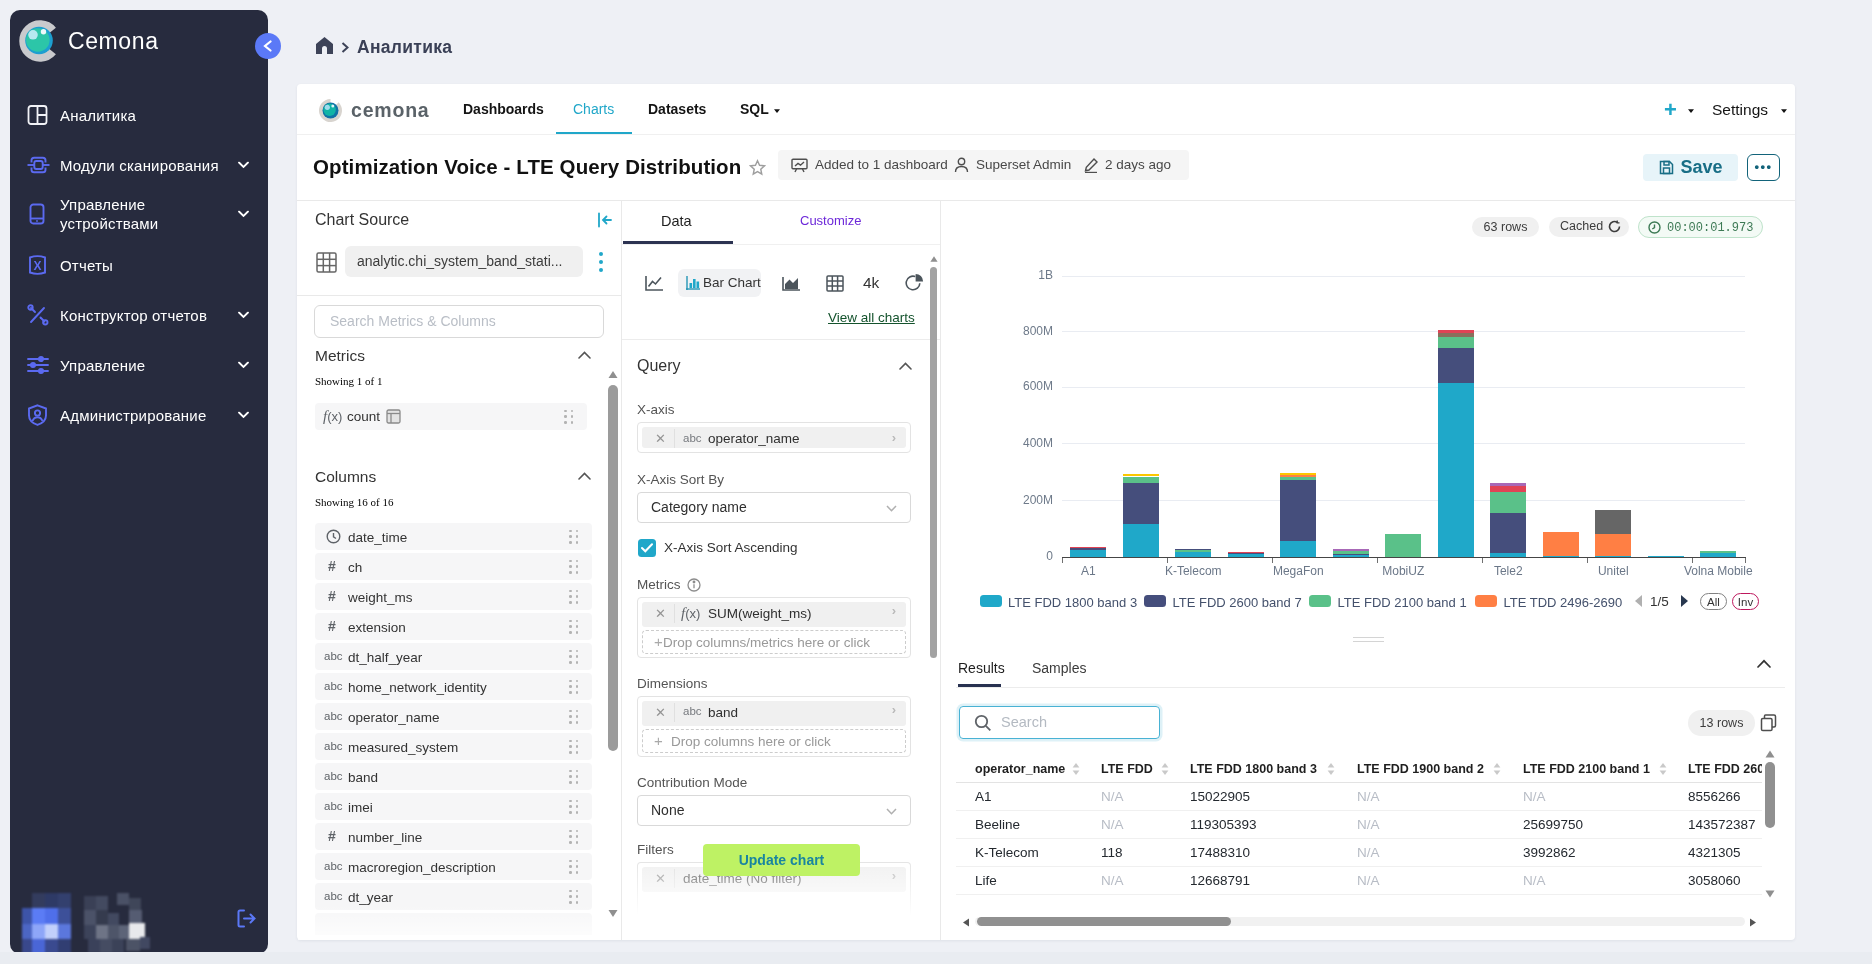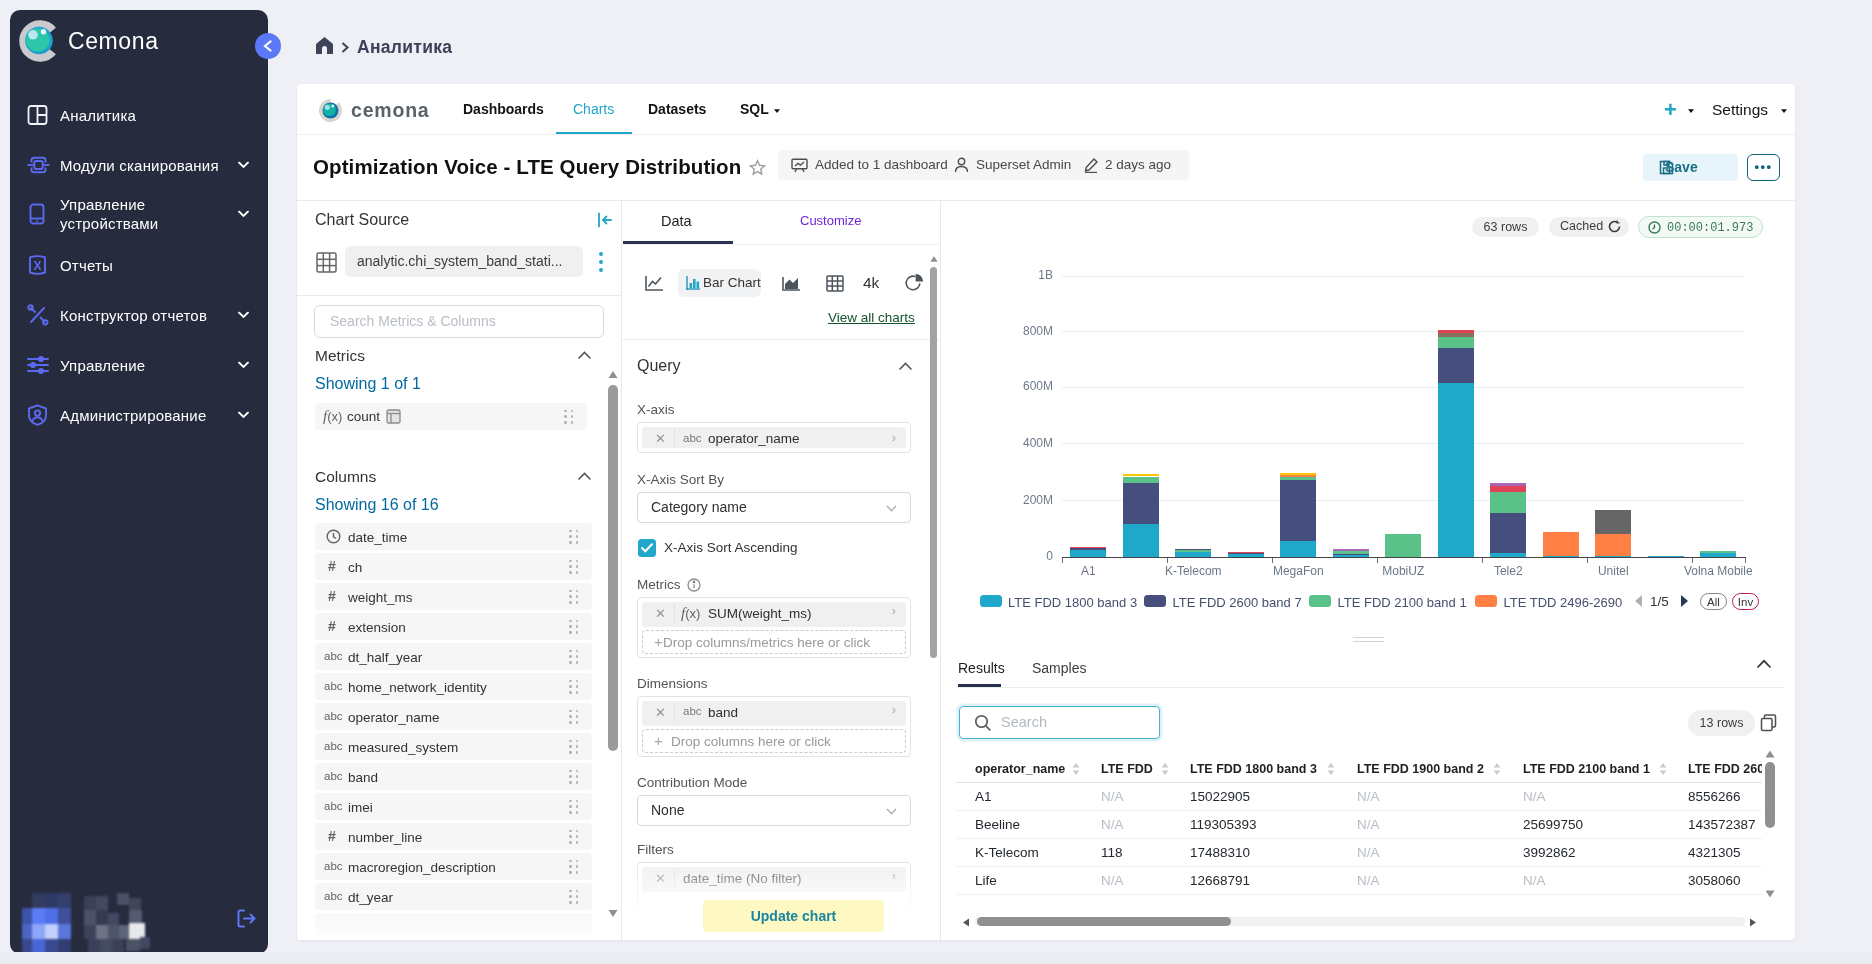--- a/index.html
+++ b/index.html
@@ -25,27 +25,27 @@
   .hline { position:absolute; background:#e9e9e9; height:1px; }
   .vline { position:absolute; background:#e9e9e9; width:1px; }
 
   
   .tab { position:absolute; top:101px; font-size:14px; font-weight:700; color:#141414; }
   
   #title { position:absolute; left:313px; top:155px; font-size:20.5px; font-weight:700; color:#111; letter-spacing:.1px;}
   #metapill { position:absolute; left:778px; top:150px; width:411px; height:30px; background:#f5f5f5; border-radius:4px;
      font-size:13.5px; color:#484848; }
   #savebtn { position:absolute; left:1643px; top:154px; width:95px; height:27px; background:#e7f4f9; border-radius:4px;
-     color:#186e86; font-size:14px; font-weight:600; text-align:left; line-height:27px; }
+     color:#186e86; font-size:18px; font-weight:600; text-align:center; line-height:27px; }
   #morebtn { position:absolute; left:1747px; top:154px; width:33px; height:27px; background:#fff;
      border:1px solid #12637a; border-radius:6px; color:#12637a; text-align:center; }
 
   
   .sec-h { font-size:15.5px; font-weight:400; color:#333; }
-  .muted { color:#0369a1; font-size:16px; }
+  .muted { color:#000000; font-size:11px;font-family:Liberation Serif, serif; }
   .pill { position:absolute; left:315px; width:277px; height:27px; background:#f6f6f7; border-radius:4px; }
   .pill .nm { position:absolute; left:33px; top:50%; transform:translateY(-50%); font-size:13.5px; color:#333; }
   .dots { position:absolute; right:14px; top:50%; transform:translateY(-50%); width:9px; height:14px; }
   .dots i { position:absolute; width:2.5px; height:2.5px; border-radius:50%; background:#b3b3b3; }
   .dots i:nth-child(1){left:0;top:0}.dots i:nth-child(2){right:0;top:0}
   .dots i:nth-child(3){left:0;top:5.5px}.dots i:nth-child(4){right:0;top:5.5px}
   .dots i:nth-child(5){left:0;bottom:0}.dots i:nth-child(6){right:0;bottom:0}
 
   
   .lbl { position:absolute; left:637px; font-size:13.5px; color:#545454; }
@@ -616,21 +616,21 @@
 <div class="lbl" style="top:842px">Filters</div>
 <div class="gbox" style="top:862px;height:78px;border-bottom:none;border-bottom-left-radius:0;border-bottom-right-radius:0">
   <div class="gpill" style="top:4px;height:25px">
     <span class="x" style="position:absolute;left:13px;top:4px">✕</span>
     <span style="position:absolute;left:32px;top:2px;height:19px;border-left:1px solid #e0e0e0"></span>
     <span style="position:absolute;left:41px;top:3.5px;font-size:13.5px;color:#555">date_time (No filter)</span>
     <span class="chev-r" style="position:absolute;right:10px;top:1px;font-size:13px">›</span>
   </div>
 </div>
 <div class="abs" style="left:622px;top:858px;width:306px;height:82px;background:linear-gradient(to bottom, rgba(255,255,255,0) 0%, rgba(255,255,255,.5) 35%, #fff 70%)"></div>
-<div class="abs" style="left:703px;top:900px;width:181px;height:32px;background:#fef9c3;border-radius:4px;text-align:center;line-height:32px;font-size:14px;font-weight:700;color:#1985a0">Update chart</div>
+<div class="abs" style="left:703px;top:844px;width:157px;height:32px;background:#bef264;border-radius:4px;text-align:center;line-height:32px;font-size:14px;font-weight:700;color:#1985a0">Update chart</div>
 
 <svg class="abs" style="left:930px;top:255px" width="8" height="8" viewBox="0 0 10 9">
     <path d="M5 1 L9.5 8 H0.5 Z" fill="#8f8f8f"></path>
   </svg>
 <div class="abs" style="left:930px;top:267px;width:7px;height:391px;background:#a2a2a2;border-radius:4px"></div>
 
 <div class="abs" style="left:1472px;top:217px;width:67px;height:20px;background:#f0f0f0;border-radius:10px;text-align:center;line-height:20px;font-size:12.5px;color:#3c3c3c">63 rows</div>
 <div class="abs" style="left:1549px;top:217px;width:80px;height:20px;background:#f0f0f0;border-radius:10px;font-size:12.5px;color:#3c3c3c">
 <span style="position:absolute;left:11px;top:2px">Cached</span>
 <svg style="position:absolute;right:8px;top:3px" width="13" height="13" viewBox="0 0 13 13" fill="none" stroke="#3c3c3c" stroke-width="1.6">

